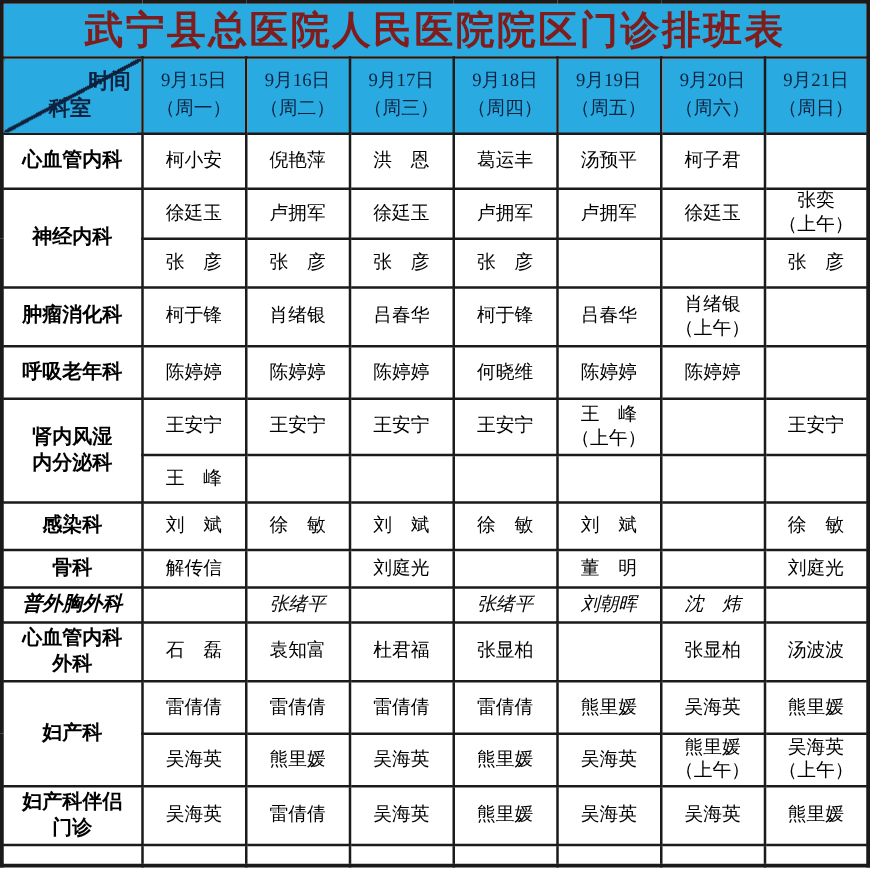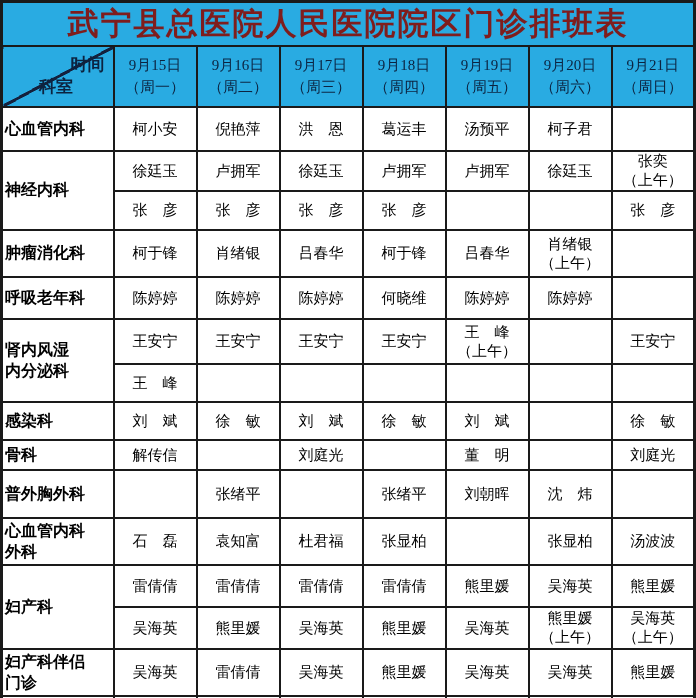--- a/index.html
+++ b/index.html
@@ -44,21 +44,21 @@
   .corner-bottom{position:absolute;bottom:8px;left:0;margin-left:36px;}
   .date-cell{
     background:var(--header-bg);
     vertical-align:middle;
     font-family:"Liberation Serif","DejaVu Serif",serif;
     font-weight:normal;font-size:15px;line-height:1.45;
     color:var(--header-text);white-space:pre-line;
   }
   .dept-cell{
     background:var(--cell-bg);
-    text-align:left;vertical-align:middle;
+    text-align:center;vertical-align:middle;
     font-weight:bold;font-size:16px;line-height:1.3;
     color:var(--body-text);white-space:pre-line;
   }
   .name-cell{
     background:var(--cell-bg);
     text-align:center;vertical-align:middle;
     font-family:"Liberation Serif","DejaVu Serif",serif;
     font-size:15px;line-height:1.25;
     color:var(--body-text);white-space:pre-line;
   }
@@ -189,21 +189,21 @@
         <tr style="height: 30px; margin-top: 21px;">
           <td class="dept-cell" rowspan="1">骨科</td>
           <td class="name-cell">解传信</td>
           <td class="name-cell"></td>
           <td class="name-cell">刘庭光</td>
           <td class="name-cell"></td>
           <td class="name-cell">董　明</td>
           <td class="name-cell"></td>
           <td class="name-cell">刘庭光</td>
         </tr>
-        <tr style="height: 48px;">
+        <tr style="height: 28px; font-style: italic;">
           <td class="dept-cell" rowspan="1">普外胸外科</td>
           <td class="name-cell"></td>
           <td class="name-cell">张绪平</td>
           <td class="name-cell"></td>
           <td class="name-cell">张绪平</td>
           <td class="name-cell">刘朝晖</td>
           <td class="name-cell">沈　炜</td>
           <td class="name-cell"></td>
         </tr>
         <tr style="height: 47px;">

